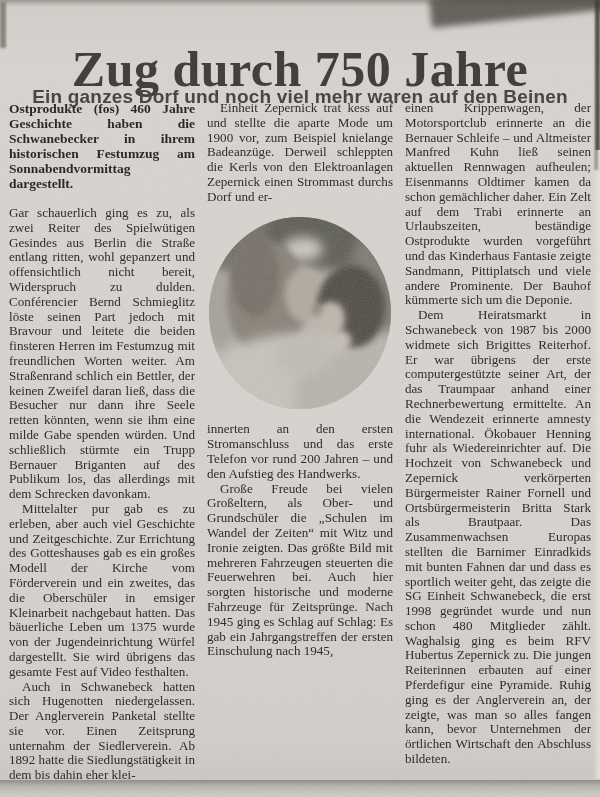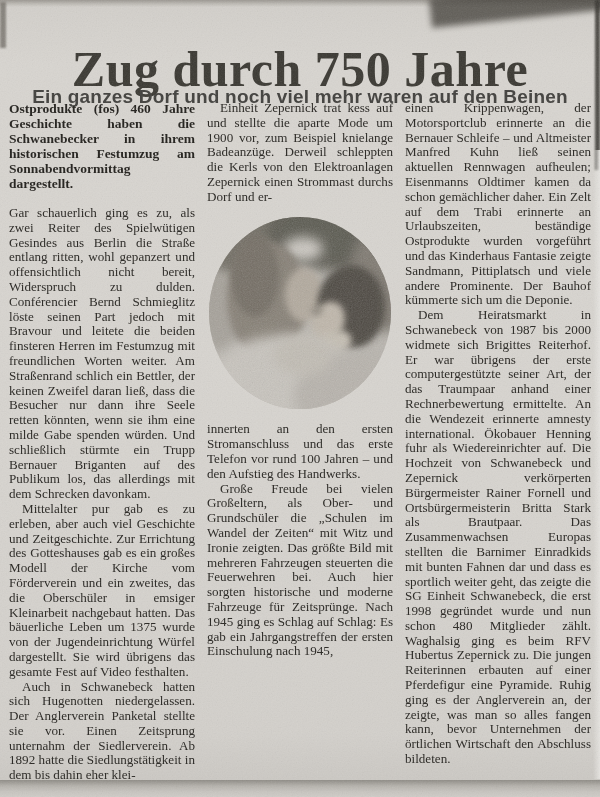--- a/index.html
+++ b/index.html
@@ -104,21 +104,21 @@
             <ellipse cx="110" cy="96" rx="6" ry="4" fill="#8d867b" filter="url(#b3)"></ellipse>
             <ellipse cx="128" cy="128" rx="17" ry="12" fill="#c6bfb2" filter="url(#b3)" transform="rotate(-20 128 128)"></ellipse>
             <ellipse cx="78" cy="172" rx="78" ry="52" fill="#c9c5be" filter="url(#b6)"></ellipse>
             <ellipse cx="142" cy="182" rx="55" ry="46" fill="#b8b3ac" filter="url(#b6)"></ellipse>
             <ellipse cx="96" cy="140" rx="30" ry="20" fill="#c2bdb4" filter="url(#b6)"></ellipse>
             <rect width="186" height="196" filter="url(#pg)" opacity="0.22"></rect>
           </g>
         </svg>
       </div>
 
-      <p>innerten an den ersten Stromanschluss und das erste Telefon vor rund 100 Jahren – und den Aufstieg des Handwerks.</p>
+      <p>innerten an den ersten Stromanschluss und das erste Telefon vor rund 200 Jahren – und den Aufstieg des Handwerks.</p>
       <p class="indent">Große Freude bei vielen Großeltern, als Ober- und Grundschüler die „Schulen im Wandel der Zeiten“ mit Witz und Ironie zeigten. Das größte Bild mit mehreren Fahrzeugen steuerten die Feuerwehren bei. Auch hier sorgten historische und moderne Fahrzeuge für Zeitsprünge. Nach 1945 ging es Schlag auf Schlag: Es gab ein Jahrgangstreffen der ersten Einschulung nach 1945,</p>
     </div>
 
     <div class="col">
       <p>einen Krippenwagen, der Motorsportclub erinnerte an die Bernauer Schleife – und Altmeister Manfred Kuhn ließ seinen aktuellen Rennwagen aufheulen; Eisenmanns Oldtimer kamen da schon gemächlicher daher. Ein Zelt auf dem Trabi erinnerte an Urlaubszeiten, beständige Ostprodukte wurden vorgeführt und das Kinderhaus Fantasie zeigte Sandmann, Pittiplatsch und viele andere Prominente. Der Bauhof kümmerte sich um die Deponie.</p>
       <p class="indent">Dem Heiratsmarkt in Schwanebeck von 1987 bis 2000 widmete sich Brigittes Reiterhof. Er war übrigens der erste computergestützte seiner Art, der das Traumpaar anhand einer Rechnerbewertung ermittelte. An die Wendezeit erinnerte amnesty international. Ökobauer Henning fuhr als Wiedereinrichter auf. Die Hochzeit von Schwanebeck und Zepernick verkörperten Bürgermeister Rainer Fornell und Ortsbürgermeisterin Britta Stark als Brautpaar. Das Zusammenwachsen Europas stellten die Barnimer Einradkids mit bunten Fahnen dar und dass es sportlich weiter geht, das zeigte die SG Einheit Schwanebeck, die erst 1998 gegründet wurde und nun schon 480 Mitglieder zählt. Waghalsig ging es beim RFV Hubertus Zepernick zu. Die jungen Reiterinnen erbauten auf einer Pferdefigur eine Pyramide. Ruhig ging es der Anglerverein an, der zeigte, was man so alles fangen kann, bevor Unternehmen der örtlichen Wirtschaft den Abschluss bildeten.</p>
     </div>
 
   </div>
 

